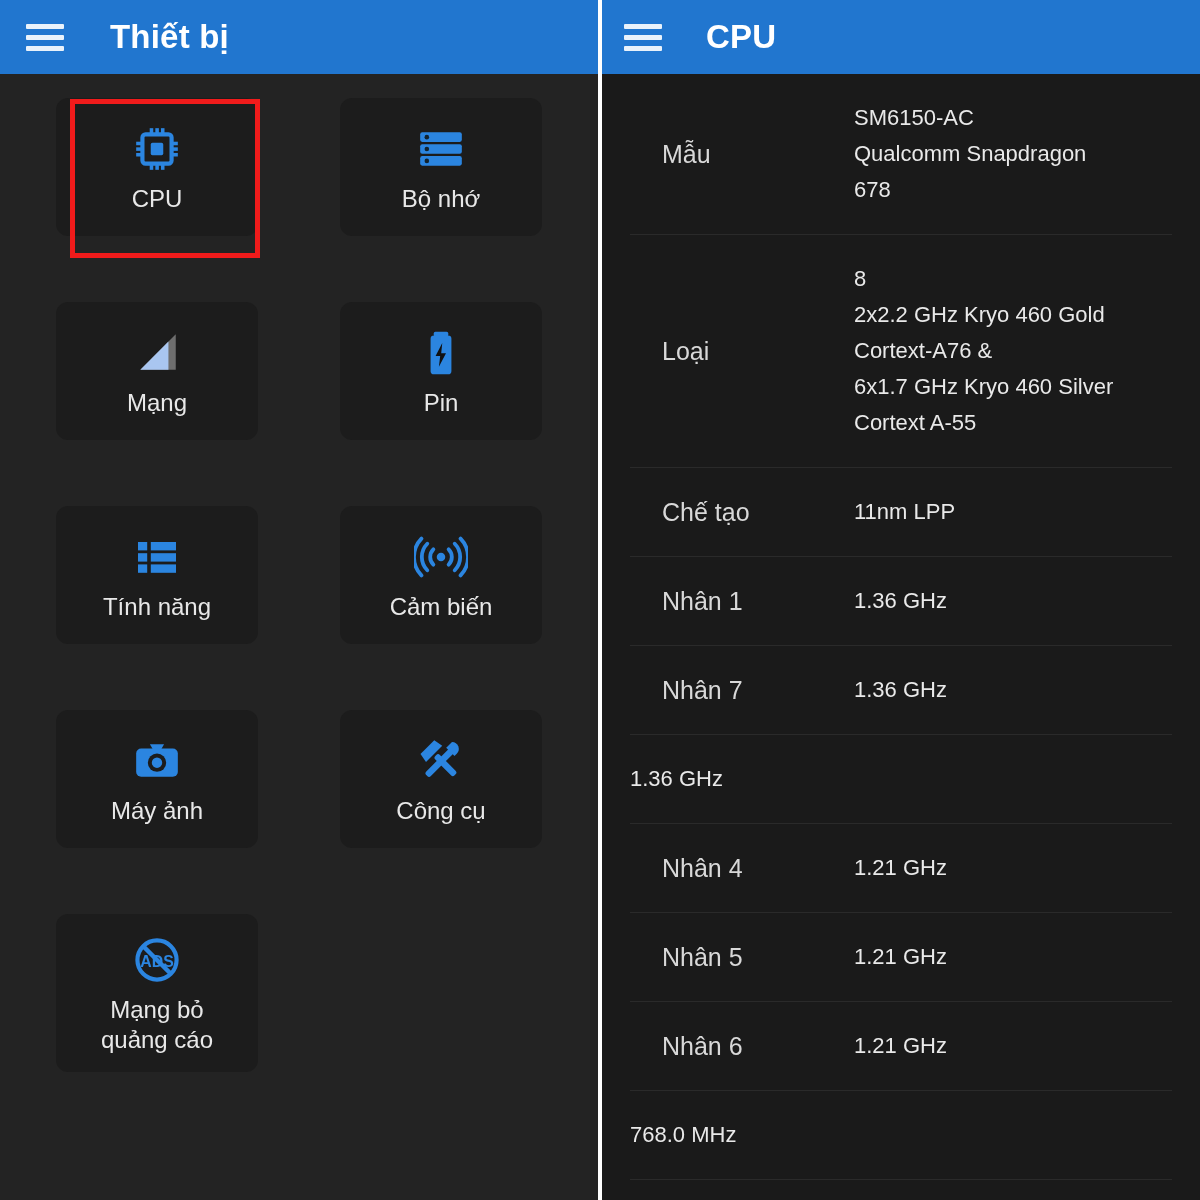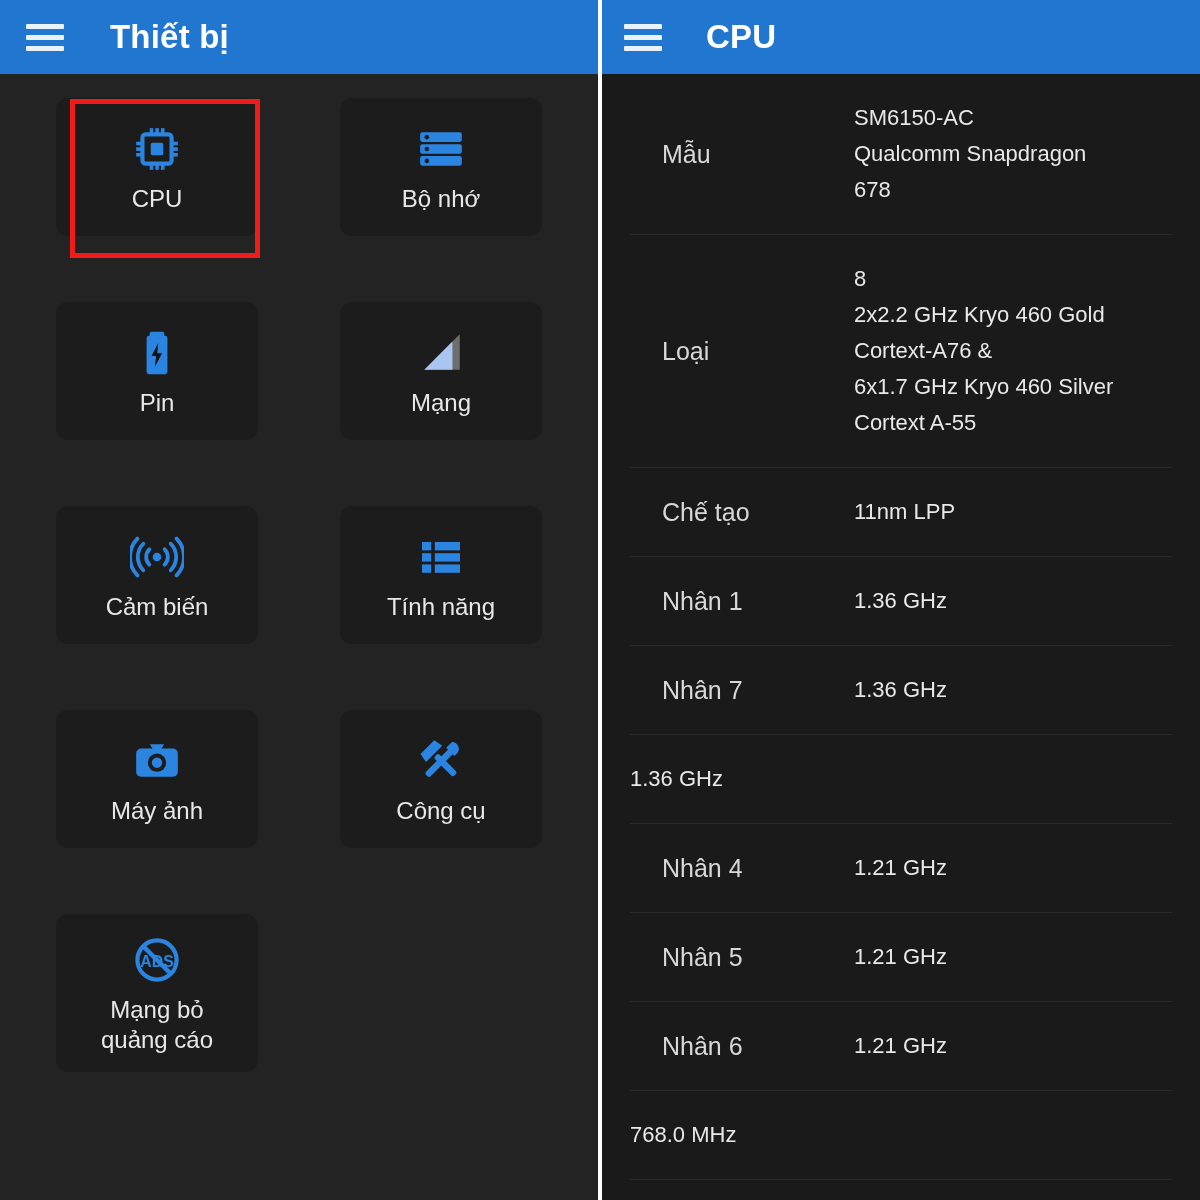--- a/index.html
+++ b/index.html
@@ -220,65 +220,65 @@
             <circle cx="5.2" cy="12" r="1.1" fill="#12232f"></circle>
             <circle cx="5.2" cy="17.7" r="1.1" fill="#12232f"></circle>
           </svg>
         </div>
         <div class="tile-label">Bộ nhớ</div>
       </div>
 
       <div class="tile">
         <div class="tile-icon">
           <svg width="50" height="50" viewBox="0 0 24 24">
+            <path d="M21 3 L21 20 L4 20 Z" fill="#6e6e6e"></path>
+            <path d="M17.5 6.5 L17.5 20 L4 20 Z" fill="#a9c6f0"></path>
+          </svg>
+        </div>
+        <div class="tile-label">Mạng</div>
+      </div>
+
+      <div class="tile">
+        <div class="tile-icon">
+          <svg width="50" height="50" viewBox="0 0 24 24">
             <rect x="8.5" y="1.8" width="7" height="2.2" rx="0.8" fill="#2b85e0"></rect>
             <rect x="7" y="3.6" width="10" height="18.6" rx="1.6" fill="#2b85e0"></rect>
             <path d="M12.6 7.2 L9.4 13.4 L11.6 13.4 L11.0 18.6 L14.4 12.1 L12.1 12.1 Z" fill="#111111"></path>
           </svg>
         </div>
         <div class="tile-label">Pin</div>
       </div>
 
       <div class="tile">
         <div class="tile-icon">
-          <svg width="50" height="50" viewBox="0 0 24 24">
-            <path d="M21 3 L21 20 L4 20 Z" fill="#6e6e6e"></path>
-            <path d="M17.5 6.5 L17.5 20 L4 20 Z" fill="#a9c6f0"></path>
-          </svg>
-        </div>
-        <div class="tile-label">Mạng</div>
+          <svg width="48" height="48" viewBox="0 0 24 24" fill="#2b85e0">
+            <rect x="2.5" y="4.5" width="4.6" height="4.2"></rect>
+            <rect x="8.9" y="4.5" width="12.6" height="4.2"></rect>
+            <rect x="2.5" y="10.1" width="4.6" height="4.2"></rect>
+            <rect x="8.9" y="10.1" width="12.6" height="4.2"></rect>
+            <rect x="2.5" y="15.7" width="4.6" height="4.2"></rect>
+            <rect x="8.9" y="15.7" width="12.6" height="4.2"></rect>
+          </svg>
+        </div>
+        <div class="tile-label">Tính năng</div>
       </div>
 
       <div class="tile">
         <div class="tile-icon">
           <svg width="54" height="54" viewBox="0 0 24 24" fill="none" stroke="#2b85e0" stroke-width="1.7" stroke-linecap="round">
             <circle cx="12" cy="12" r="1.9" fill="#2b85e0" stroke="none"></circle>
             <path d="M8.6 8.6 A4.8 4.8 0 0 0 8.6 15.4"></path>
             <path d="M15.4 8.6 A4.8 4.8 0 0 1 15.4 15.4"></path>
             <path d="M5.9 6.1 A8.4 8.4 0 0 0 5.9 17.9"></path>
             <path d="M18.1 6.1 A8.4 8.4 0 0 1 18.1 17.9"></path>
             <path d="M3.3 3.8 A11.8 11.8 0 0 0 3.3 20.2"></path>
             <path d="M20.7 3.8 A11.8 11.8 0 0 1 20.7 20.2"></path>
           </svg>
         </div>
         <div class="tile-label">Cảm biến</div>
-      </div>
-
-      <div class="tile">
-        <div class="tile-icon">
-          <svg width="48" height="48" viewBox="0 0 24 24" fill="#2b85e0">
-            <rect x="2.5" y="4.5" width="4.6" height="4.2"></rect>
-            <rect x="8.9" y="4.5" width="12.6" height="4.2"></rect>
-            <rect x="2.5" y="10.1" width="4.6" height="4.2"></rect>
-            <rect x="8.9" y="10.1" width="12.6" height="4.2"></rect>
-            <rect x="2.5" y="15.7" width="4.6" height="4.2"></rect>
-            <rect x="8.9" y="15.7" width="12.6" height="4.2"></rect>
-          </svg>
-        </div>
-        <div class="tile-label">Tính năng</div>
       </div>
 
       <div class="tile">
         <div class="tile-icon">
           <svg width="50" height="50" viewBox="0 0 24 24" fill="#2b85e0">
             <path d="M8.6 4 L9.9 6.2 L14.1 6.2 L15.4 4 Z"></path>
             <rect x="2" y="6" width="20" height="13.5" rx="2.4"></rect>
             <circle cx="12" cy="12.8" r="4.4" fill="#1c1c1c"></circle>
             <circle cx="12" cy="12.8" r="2.5" fill="#2b85e0"></circle>
           </svg>

